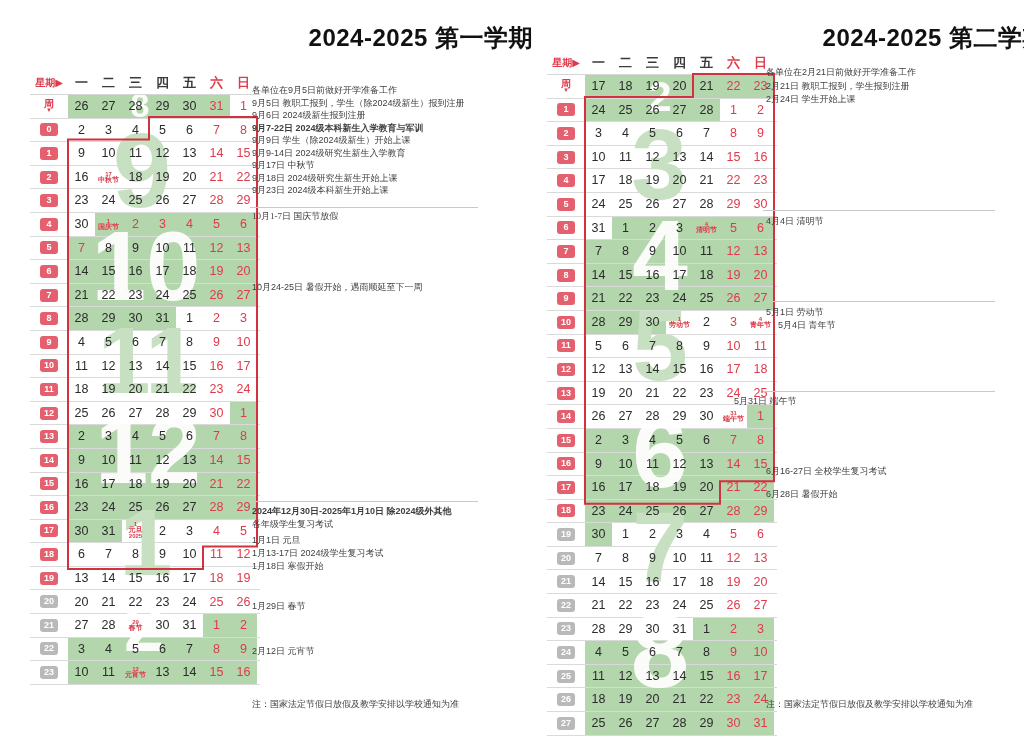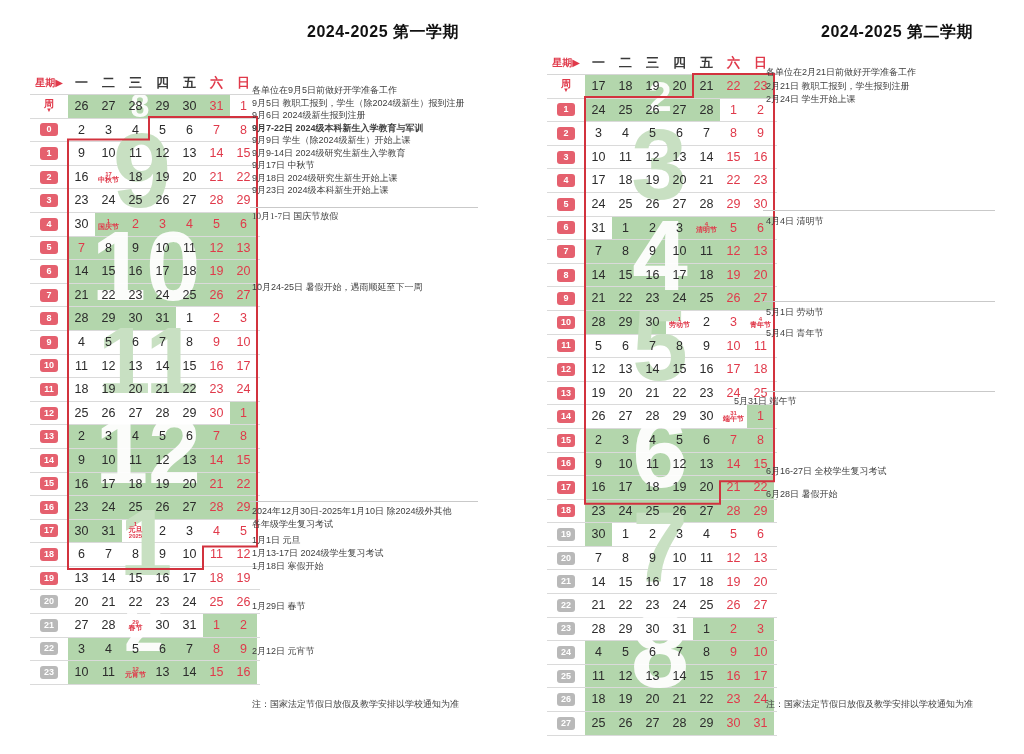--- a/index.html
+++ b/index.html
@@ -1,18 +1,18 @@
 <!DOCTYPE html>
 <html><head>
 <meta charset="utf-8">
 <style>
   html,body{margin:0;padding:0;}
   body{width:1024px;height:754px;background:#ffffff;position:relative;overflow:hidden;
        font-family:"Liberation Sans","DejaVu Sans",sans-serif;}
-  .title{position:absolute;text-align:center;font-size:16px;font-weight:bold;color:#111;letter-spacing:.5px;}
+  .title{position:absolute;text-align:right;font-size:24px;font-weight:bold;color:#111;letter-spacing:.5px;}
   #title-left{left:233px;top:22px;width:300px;}
   #title-right{left:747px;top:22px;width:300px;}
   .cal{position:absolute;width:230px;}
   .hdr{display:flex;height:22px;border-bottom:1px solid #d6d6d6;position:relative;z-index:2;}
   .whead{width:38px;display:flex;align-items:center;justify-content:center;
          color:#e0394a;font-weight:bold;font-size:10px;white-space:nowrap;}
   .dh{width:27px;display:flex;align-items:center;justify-content:center;
       font-size:13px;font-weight:600;color:#3a3a3a;}
   .dh.red{color:#e0394a;}
   .row{display:flex;height:22.6px;border-bottom:1px solid #dadada;position:relative;}
@@ -1507,33 +1507,33 @@
 <div class="ann" style="left: 252px; top: 123px; font-weight: bold;">9月7-22日 2024级本科新生入学教育与军训</div>
 <div class="ann" style="left: 252px; top: 135px;">9月9日 学生（除2024级新生）开始上课</div>
 <div class="ann" style="left: 252px; top: 148px;">9月9-14日 2024级研究生新生入学教育</div>
 <div class="ann" style="left: 252px; top: 160px;">9月17日 中秋节</div>
 <div class="ann" style="left: 252px; top: 173px;">9月18日 2024级研究生新生开始上课</div>
 <div class="ann" style="left: 252px; top: 185px;">9月23日 2024级本科新生开始上课</div>
 <div class="rule" style="left: 250px; top: 207px; width: 228px;"></div>
 <div class="ann" style="left: 252px; top: 211px; font-family: Liberation Serif, serif;">10月1-7日 国庆节放假</div>
 <div class="ann" style="left: 252px; top: 282px;">10月24-25日 暑假开始，遇雨顺延至下一周</div>
 <div class="rule" style="left: 250px; top: 501px; width: 228px;"></div>
-<div class="ann" style="left: 252px; top: 506px;">2024年12月30日-2025年1月10日 除2024级外其他</div>
+<div class="ann" style="left: 252px; top: 506px; font-weight: bold;">2024年12月30日-2025年1月10日 除2024级外其他</div>
 <div class="ann" style="left: 252px; top: 519px; text-align: right;">各年级学生复习考试</div>
 <div class="ann" style="left: 252px; top: 535px;">1月1日 元旦</div>
 <div class="ann" style="left: 252px; top: 548px;">1月13-17日 2024级学生复习考试</div>
 <div class="ann" style="left: 252px; top: 561px;">1月18日 寒假开始</div>
 <div class="ann" style="left: 252px; top: 601px;">1月29日 春节</div>
 <div class="ann" style="left: 252px; top: 646px;">2月12日 元宵节</div>
 <div class="ann" style="left: 252px; top: 699px;">注：国家法定节假日放假及教学安排以学校通知为准</div>
 <div class="ann" style="left: 766px; top: 67px;">各单位在2月21日前做好开学准备工作</div>
 <div class="ann" style="left: 766px; top: 81px;">2月21日 教职工报到，学生报到注册</div>
 <div class="ann" style="left: 766px; top: 94px;">2月24日 学生开始上课</div>
 <div class="rule" style="left: 763px; top: 210px; width: 232px;"></div>
 <div class="ann" style="left: 766px; top: 216px;">4月4日 清明节</div>
 <div class="rule" style="left: 763px; top: 301px; width: 232px;"></div>
 <div class="ann" style="left: 766px; top: 307px;">5月1日 劳动节</div>
-<div class="ann" style="left: 766px; top: 328px;">5月4日 青年节</div>
+<div class="ann" style="left: 766px; top: 320px; padding-left: 12px;">5月4日 青年节</div>
 <div class="rule" style="left: 763px; top: 391px; width: 232px;"></div>
 <div class="ann" style="left: 734px; top: 396px;">5月31日 端午节</div>
 <div class="ann" style="left: 766px; top: 466px;">6月16-27日 全校学生复习考试</div>
 <div class="ann" style="left: 766px; top: 489px;">6月28日 暑假开始</div>
 <div class="ann" style="left: 766px; top: 699px;">注：国家法定节假日放假及教学安排以学校通知为准</div>
 
 </body></html>

